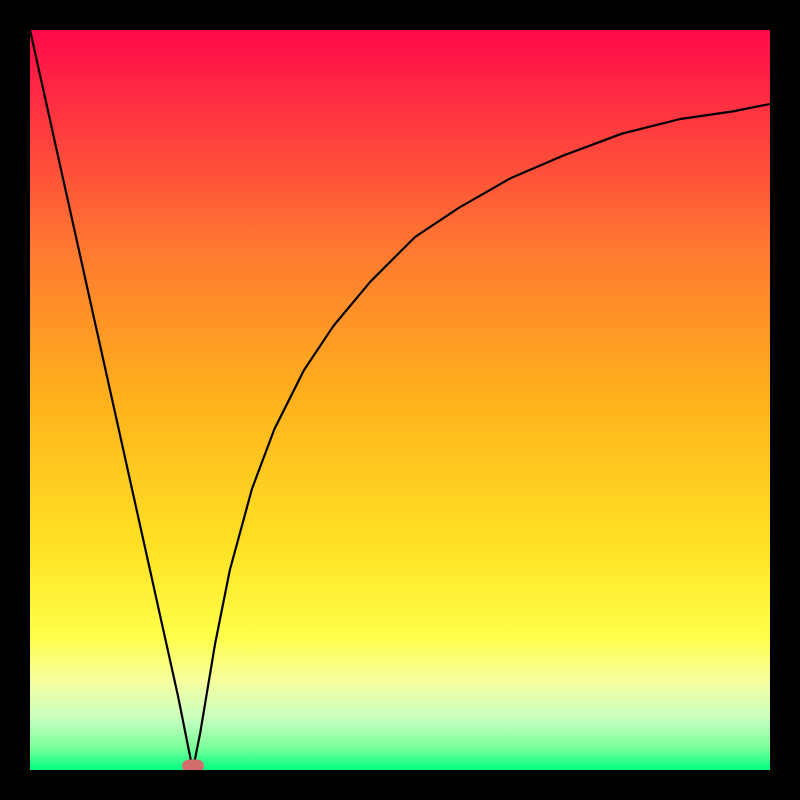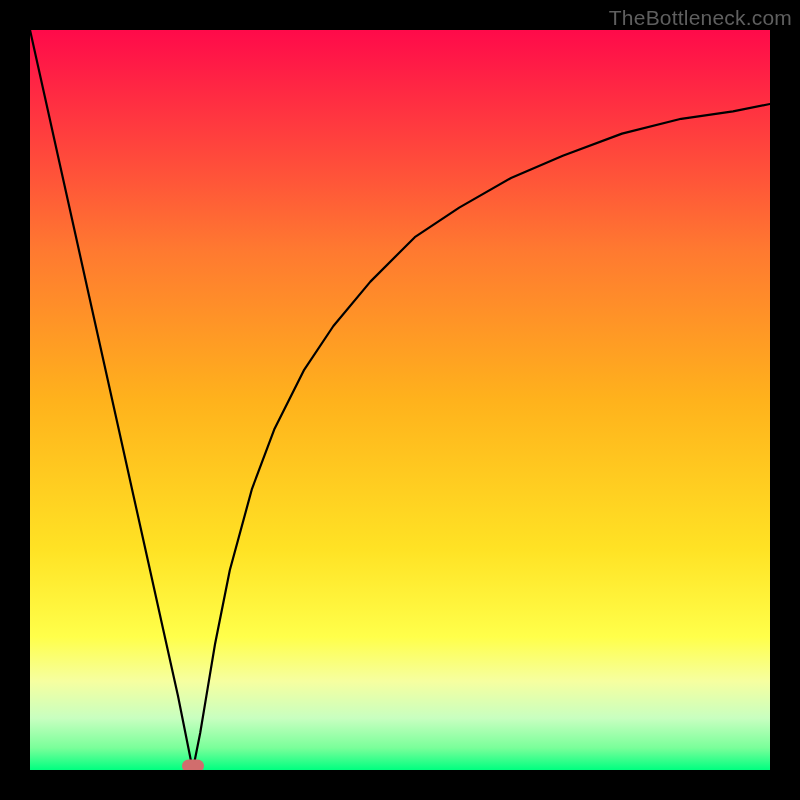--- a/index.html
+++ b/index.html
@@ -76,14 +76,13 @@
       <rect x="0" y="0" width="100" height="100" fill="url(#bg-grad)"></rect>
     </svg>
 
     <svg class="curve-svg" viewBox="0 0 100 100" preserveAspectRatio="none">
       <path id="curve-path" fill="none" stroke-width="0.35" vector-effect="non-scaling-stroke" stroke-linejoin="round" stroke-linecap="round" style="stroke-width:2.2px" d="M0.00 0.00 L2.00 9.00 L4.00 18.00 L6.00 27.00 L8.00 36.00 L10.00 45.00 L12.00 54.00 L14.00 63.00 L16.00 72.00 L18.00 81.00 L20.00 90.00 L21.00 95.00 L22.00 100.00 L23.00 95.00 L24.00 89.00 L25.00 83.00 L27.00 73.00 L30.00 62.00 L33.00 54.00 L37.00 46.00 L41.00 40.00 L46.00 34.00 L52.00 28.00 L58.00 24.00 L65.00 20.00 L72.00 17.00 L80.00 14.00 L88.00 12.00 L95.00 11.00 L100.00 10.00" stroke="#000000"></path>
     </svg>
 
     <div class="marker" id="marker" style="left: 22%; top: 99.5%; background: rgb(209, 109, 109);"></div>
   </div>
 
-  <div class="watermark">TheBottleneck.com</div>
 </div>
 
 </body></html>

